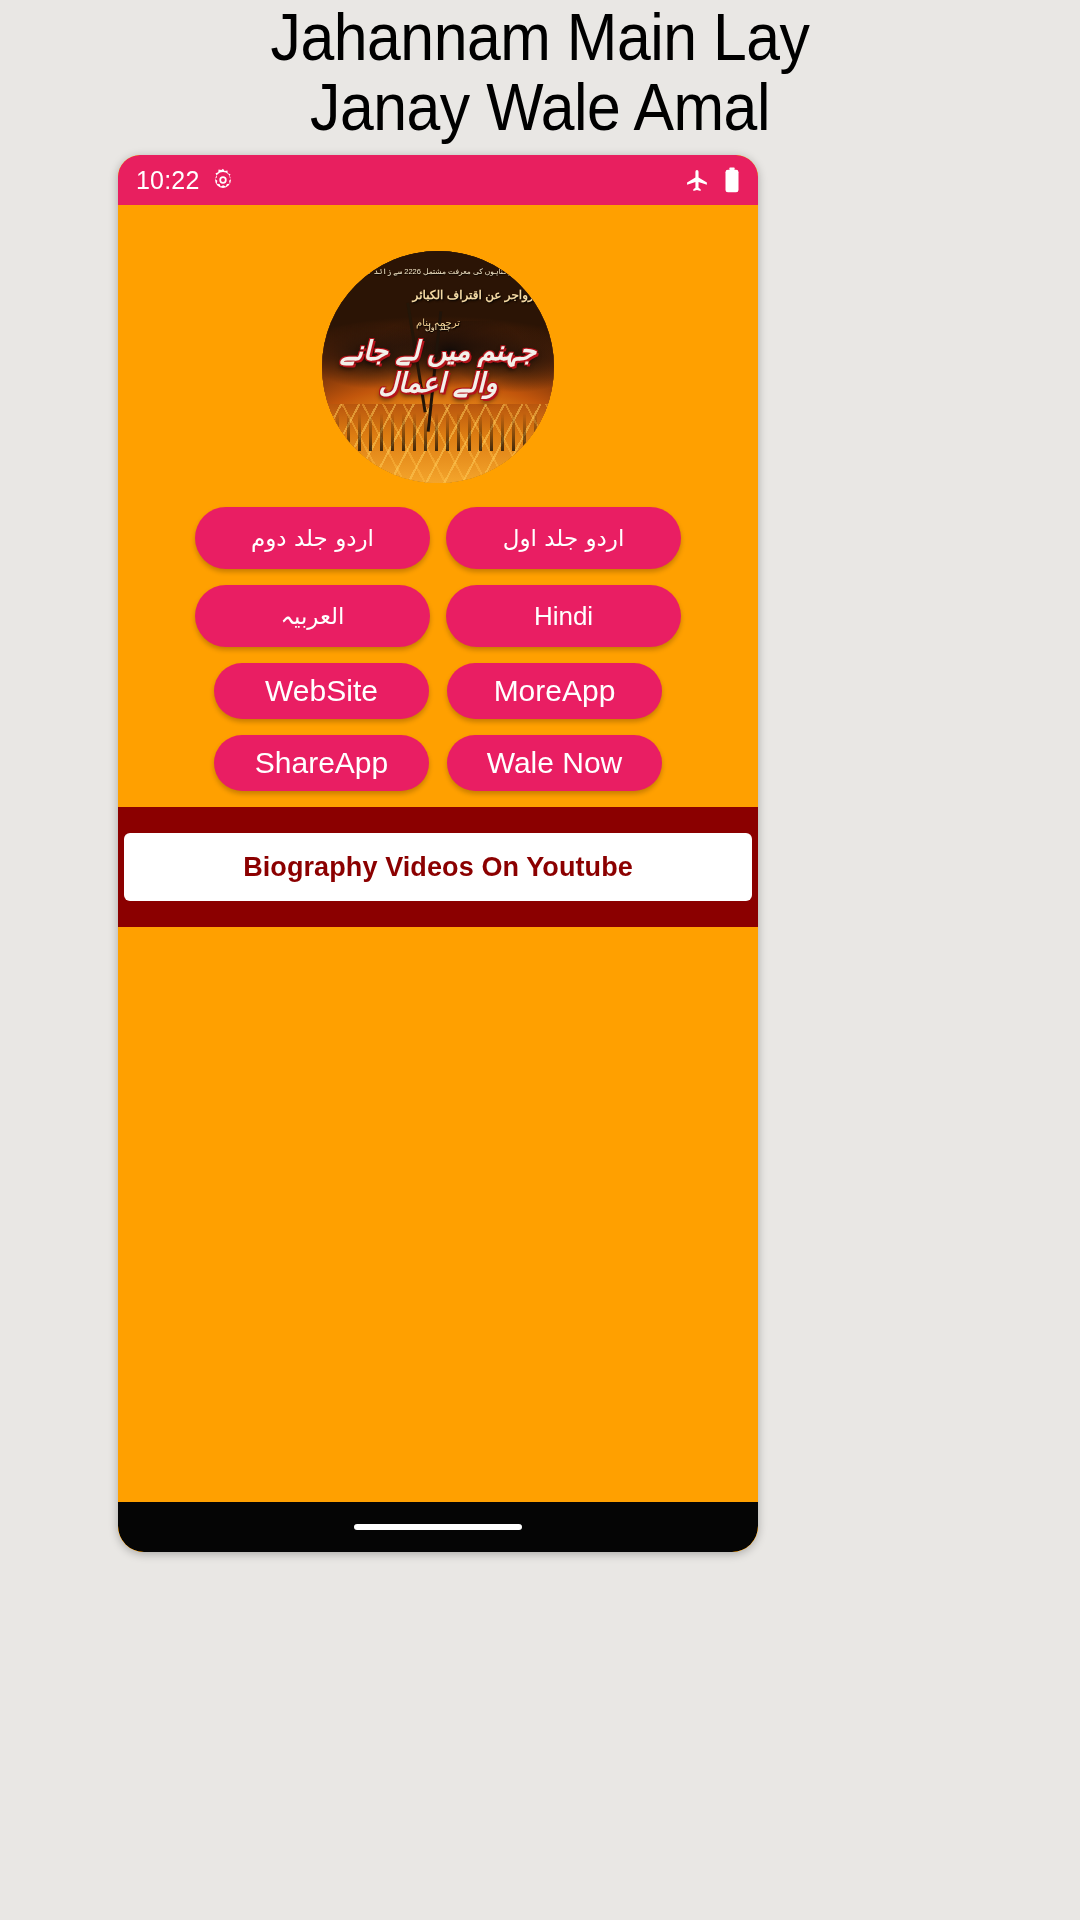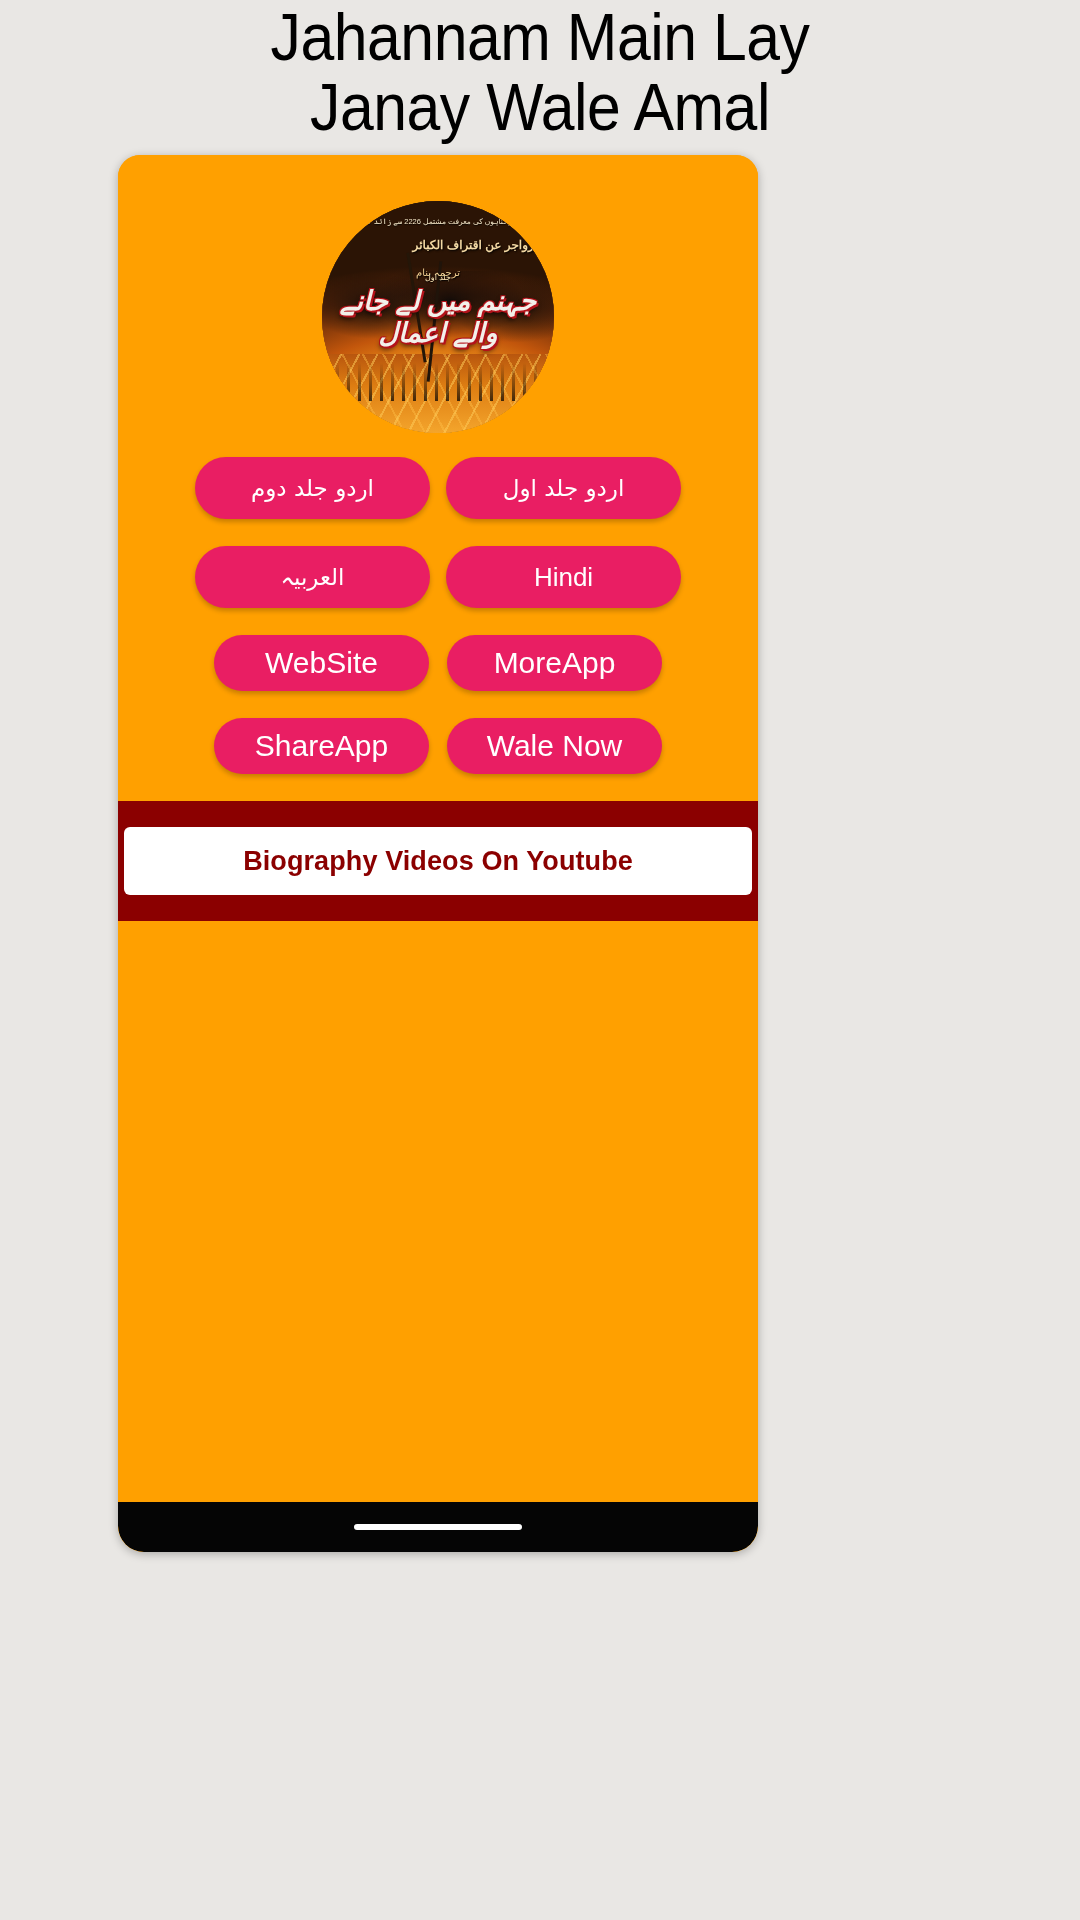--- a/index.html
+++ b/index.html
@@ -153,21 +153,21 @@
   }
 
   
   .grid{
     padding:24px 0 0 0;
   }
   .row{
     display:flex;
     justify-content:center;
     gap:18px;
-    margin-bottom:27px;
+    margin-bottom:16px;
   }
   .row.r1{ gap:16px; }
   .btn{
     background:#e91e63;
     color:#ffffff;
     border:none;
     border-radius:40px;
     box-shadow:0 3px 5px rgba(0,0,0,.22);
     cursor:pointer;
     display:flex;
@@ -237,20 +237,44 @@
 </head>
 <body>
 
 <div class="title-wrap">
   <div class="title-line">Jahannam Main Lay</div>
   <div class="title-line">Janay Wale Amal</div>
 </div>
 
 <div class="phone">
 
+  <div class="statusbar">
+    <div class="sb-left">
+      <span class="clock">10:22</span>
+      <span class="gear-icon">
+        <svg width="26" height="26" viewBox="0 0 24 24" fill="#ffffff">
+          <path d="M12 8.6a3.4 3.4 0 100 6.8 3.4 3.4 0 000-6.8zm0 5.2a1.8 1.8 0 110-3.6 1.8 1.8 0 010 3.6z"></path>
+          <path d="M12 1.6l1.5 2.2 2.6-.6.3 2.6 2.5 1-1.1 2.4 1.8 1.9-2 1.7.6 2.6-2.6.3-1.1 2.4-2.3-1.2-2.3 1.2-1.1-2.4-2.6-.3.6-2.6-2-1.7 1.8-1.9L5.1 5.8l2.5-1 .3-2.6 2.6.6L12 1.6zm0 3.1a7.3 7.3 0 100 14.6 7.3 7.3 0 000-14.6z"></path>
+        </svg>
+      </span>
+    </div>
+    <div class="sb-right">
+      <span class="plane-icon">
+        <svg width="25" height="25" viewBox="0 0 24 24" fill="#ffffff">
+          <path d="M21 16v-2l-8-5V3.5a1.5 1.5 0 00-3 0V9l-8 5v2l8-2.5V19l-2 1.5V22l3.5-1 3.5 1v-1.5L13 19v-5.5L21 16z"></path>
+        </svg>
+      </span>
+      <span class="battery-icon">
+        <svg width="16" height="26" viewBox="0 0 14 24" fill="#ffffff">
+          <rect x="4.5" y="0.5" width="5" height="2.2" rx="0.8"></rect>
+          <rect x="1" y="2.6" width="12" height="20.8" rx="2.2"></rect>
+        </svg>
+      </span>
+    </div>
+  </div>
 
   <div class="appbody">
 
     <div class="cover-wrap">
       <div class="cover">
         <div class="cv-sky"></div>
         <div class="cv-clouds"></div>
         <div class="cv-ground"></div>
         <div class="cv-spikes"></div>
         <div class="cv-pole"></div>

